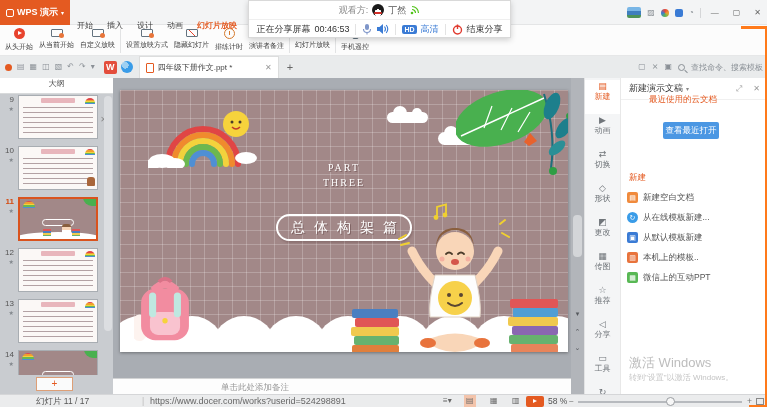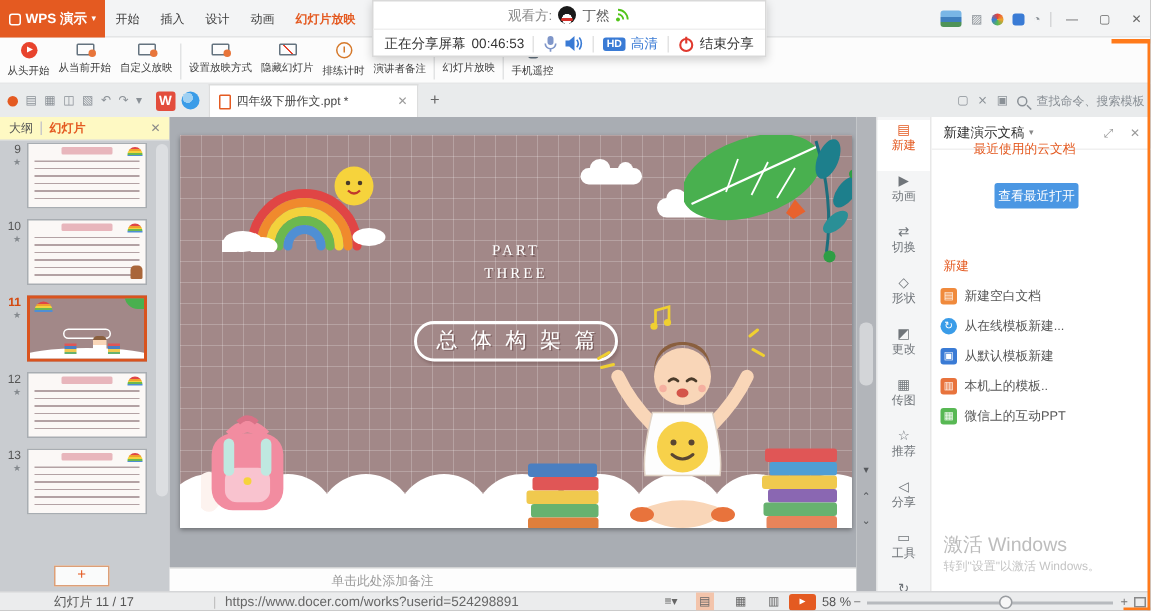--- a/index.html
+++ b/index.html
@@ -5,21 +5,21 @@
   * { margin:0; padding:0; box-sizing:border-box; }
   body { font-family:"Liberation Sans","DejaVu Sans",sans-serif; background:#666; }
   .screen { position:relative; width:767px; height:407px; background:#fff; overflow:hidden; font-size:9px; color:#444; }
 
   
   .titlebar { position:absolute; left:0; top:0; width:767px; height:25px; background:#f3f4f5; border-bottom:1px solid #e4e5e6; z-index:10; }
   .logo { position:absolute; left:0; top:0; width:70px; height:25px; background:#e45a21; color:#fff; display:flex; align-items:center; justify-content:center; gap:3px; font-size:9px; font-weight:bold; }
   .logo-ic { width:8px; height:8px; border:1.5px solid #fff; border-radius:2px; }
   .caret { font-size:6px; }
   .menutabs { position:absolute; left:70px; top:0; height:25px; display:flex; align-items:center; }
-  .mtab { padding:0 7px; font-size:8px; color:#3c3c3c; height:25px; line-height:25px; }
+  .mtab { padding:13px 7px; font-size:8px; color:#3c3c3c; height:25px; line-height:25px; }
   .mtab.active { color:#e45a21; font-weight:bold; }
   .tb-right { position:absolute; right:2px; top:0; height:25px; display:flex; align-items:center; gap:6px; }
   .avatar-photo { width:14px; height:11px; border-radius:2px; background:linear-gradient(#79b6e6 0 40%, #3f7fbe 40% 70%, #4f9358 70%); }
   .tbi { font-size:8px; color:#8a9096; line-height:1; }
   .tbi.orb { width:8px; height:8px; border-radius:50%; background:conic-gradient(#e8433a,#f0a02d,#58b854,#3a7bd5,#e8433a); }
   .tbi.bluebox { width:8px; height:8px; background:#3a7bd5; border-radius:2px; }
   .tb-sep { width:1px; height:10px; background:#d5d6d8; }
   .winbtn { font-size:8px; color:#666; padding:0 4px; line-height:25px; }
 
   
@@ -53,21 +53,21 @@
   .tr-right { position:absolute; right:4px; top:0; height:22px; display:flex; align-items:center; gap:6px; }
   .mag { width:7px; height:7px; border:1.2px solid #8a9096; border-radius:50%; position:relative; }
   .mag::after { content:""; position:absolute; left:5px; top:6px; width:4px; height:1.2px; background:#8a9096; transform:rotate(45deg); }
   .searchtxt { font-size:8px; color:#8a9096; }
 
   
   .main { position:absolute; left:0; top:78px; width:767px; height:316px; }
 
   
   .leftpanel { position:absolute; left:0; top:0; width:113px; height:316px; background:#c9ccd0; }
-  .lp-header { height:16px; background:#fef9c3; display:flex; align-items:center; gap:5px; padding:0 6px; border-bottom:1px solid #d8dadb; }
+  .lp-header { height:16px; background:#ffffff; display:flex; align-items:center; gap:5px; padding:0 6px; border-bottom:1px solid #d8dadb;flex-direction:column; }
   .lp-tab { font-size:8px; color:#555; }
   .lp-tab.active { color:#e45a21; font-weight:bold; }
   .lp-sep { width:1px; height:9px; background:#c9c9c9; }
   .lp-close { margin-left:auto; color:#888; font-size:8px; }
   .lp-list { position:absolute; left:0; top:17px; width:113px; height:280px; overflow:hidden; }
   .srow { display:flex; margin-bottom:7px; height:44px; }
   .numcol { width:16px; text-align:right; padding-right:2px; }
   .num { font-size:8px; color:#555; display:block; line-height:10px; }
   .star { font-size:6px; color:#84898e; display:block; line-height:8px; }
   .thumb { width:80px; height:44px; background:#fbf8f6; border:1px solid #a8adb2; position:relative; overflow:hidden; margin-left:2px; }
@@ -331,20 +331,31 @@
         </div>
         <div class="srow">
           <span class="numcol">
               <span class="num">13</span>
               <span class="star">★</span>
             </span>
           <div class="thumb">
               <span class="t-head"></span>
               <span class="t-rb"></span>
               <span class="t-lines"></span>
+            </div>
+        </div>
+        <div class="srow">
+          <span class="numcol">
+              <span class="num">14</span>
+              <span class="star">★</span>
+            </span>
+          <div class="thumb cover">
+              <span class="tc-rb"></span>
+              <span class="tc-leaf"></span>
+              <span class="tc-pill"></span>
             </div>
         </div>
       </div>
       <div class="lp-scrollbar"></div>
       <div class="lp-add">+</div>
     </div>
 
     <div class="canvas">
       <div class="slide">
         <svg class="rainbow" width="110" height="62" viewBox="0 0 110 62">

